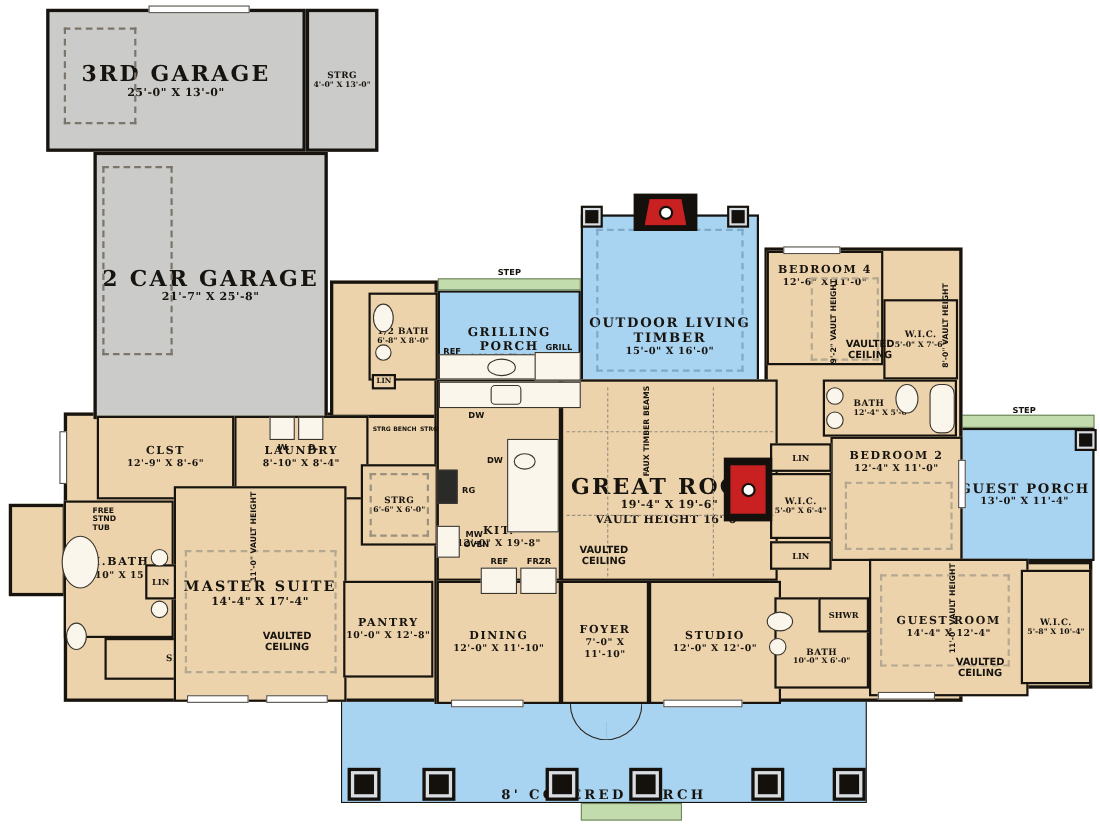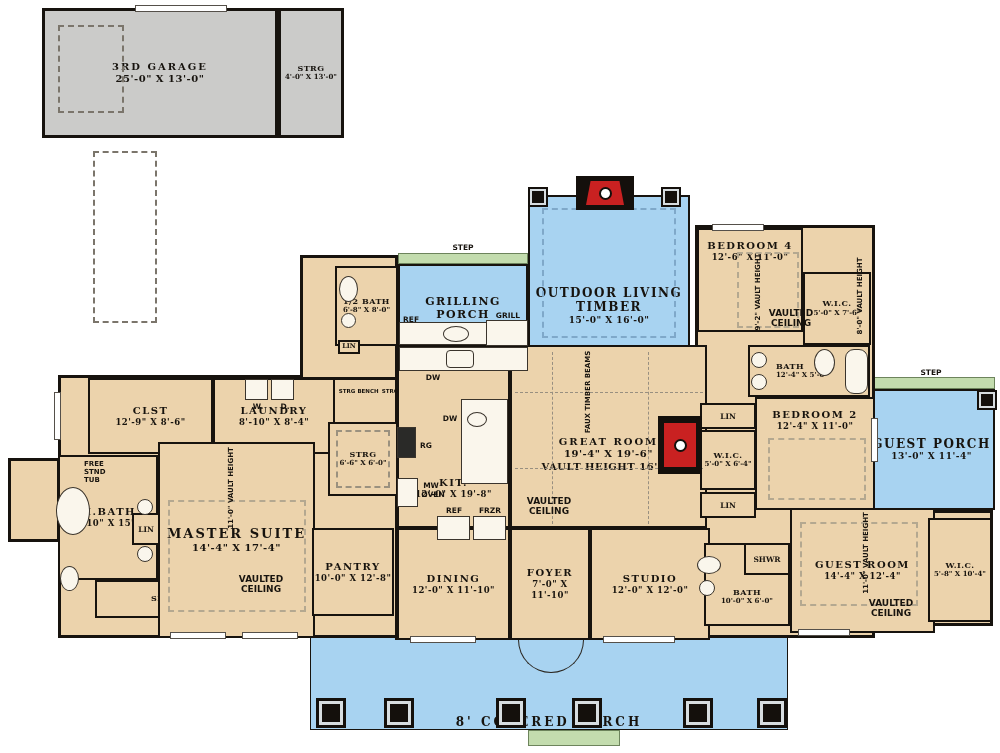--- a/index.html
+++ b/index.html
@@ -8,21 +8,21 @@
   .room,.fill{position:absolute;box-sizing:border-box}
   .fill{background:#ecd3ac;border:3px solid #17130e}
   .room{display:flex;flex-direction:column;align-items:center;justify-content:center;
         text-align:center;border:2px solid #17130e}
   .tan{background:#ecd3ac}
   .gray{background:#cbcbc9;border-width:3px}
   .blue{background:#a8d3f1}
   .green{position:absolute;box-sizing:border-box;background:#c3dcae;border:1px solid #6d845c}
   .nm{font-weight:bold;font-size:12px;letter-spacing:1.5px;line-height:1.2;display:block}
   .dm{font-weight:bold;font-size:9px;letter-spacing:.5px;line-height:1.25;display:block}
-  .big .nm{font-size:10px;letter-spacing:2px}.big .dm{font-size:10px}
+  .big .nm{font-size:20px;letter-spacing:2px}.big .dm{font-size:10px}
   .med .nm{font-size:10px}.med .dm{font-size:8.5px}
   .sm .nm{font-size:8px;letter-spacing:.5px}.sm .dm{font-size:7px;letter-spacing:0}
   .tiny .nm{font-size:6.5px;letter-spacing:0}
   .jt{justify-content:flex-start;padding-top:10px}
   .jb{justify-content:flex-end;padding-bottom:22px}
   .porchlbl .nm{font-size:12px;letter-spacing:3px}
   .fx{position:absolute;font:bold 7.5px "DejaVu Sans",sans-serif;color:#17130e;
       text-align:center;white-space:nowrap;transform:translateX(-50%);z-index:30}
   .fxl{transform:none}
   .wrap{white-space:normal;line-height:1.15}
@@ -84,20 +84,24 @@
   <div class="fill" style="left:875px;top:510px;width:118px;height:116px"></div>
 
   <div class="room gray big" style="left:42px;top:8px;width:236px;height:130px">
     <span class="nm">3RD GARAGE</span>
     <span class="dm">25'-0" X 13'-0"</span>
   </div>
   <div class="room gray sm" style="left:278px;top:8px;width:66px;height:130px">
     <span class="nm">STRG</span>
     <span class="dm">4'-0" X 13'-0"</span>
   </div>
+  <div class="room gray big" style="left:85px;top:138px;width:213px;height:243px">
+    <span class="nm">2 CAR GARAGE</span>
+    <span class="dm">21'-7" X 25'-8"</span>
+  </div>
   <div class="dash" style="left:58px;top:25px;width:66px;height:88px"></div>
   <div class="dash" style="left:93px;top:151px;width:64px;height:172px"></div>
 
   <div class="room tan sm" style="left:335px;top:266px;width:63px;height:80px">
     <span class="nm">1/2 BATH</span>
     <span class="dm">6'-8" X 8'-0"</span>
   </div>
   <div class="room tan med" style="left:213px;top:378px;width:122px;height:76px">
     <span class="nm">LAUNDRY</span>
     <span class="dm">8'-10" X 8'-4"</span>

